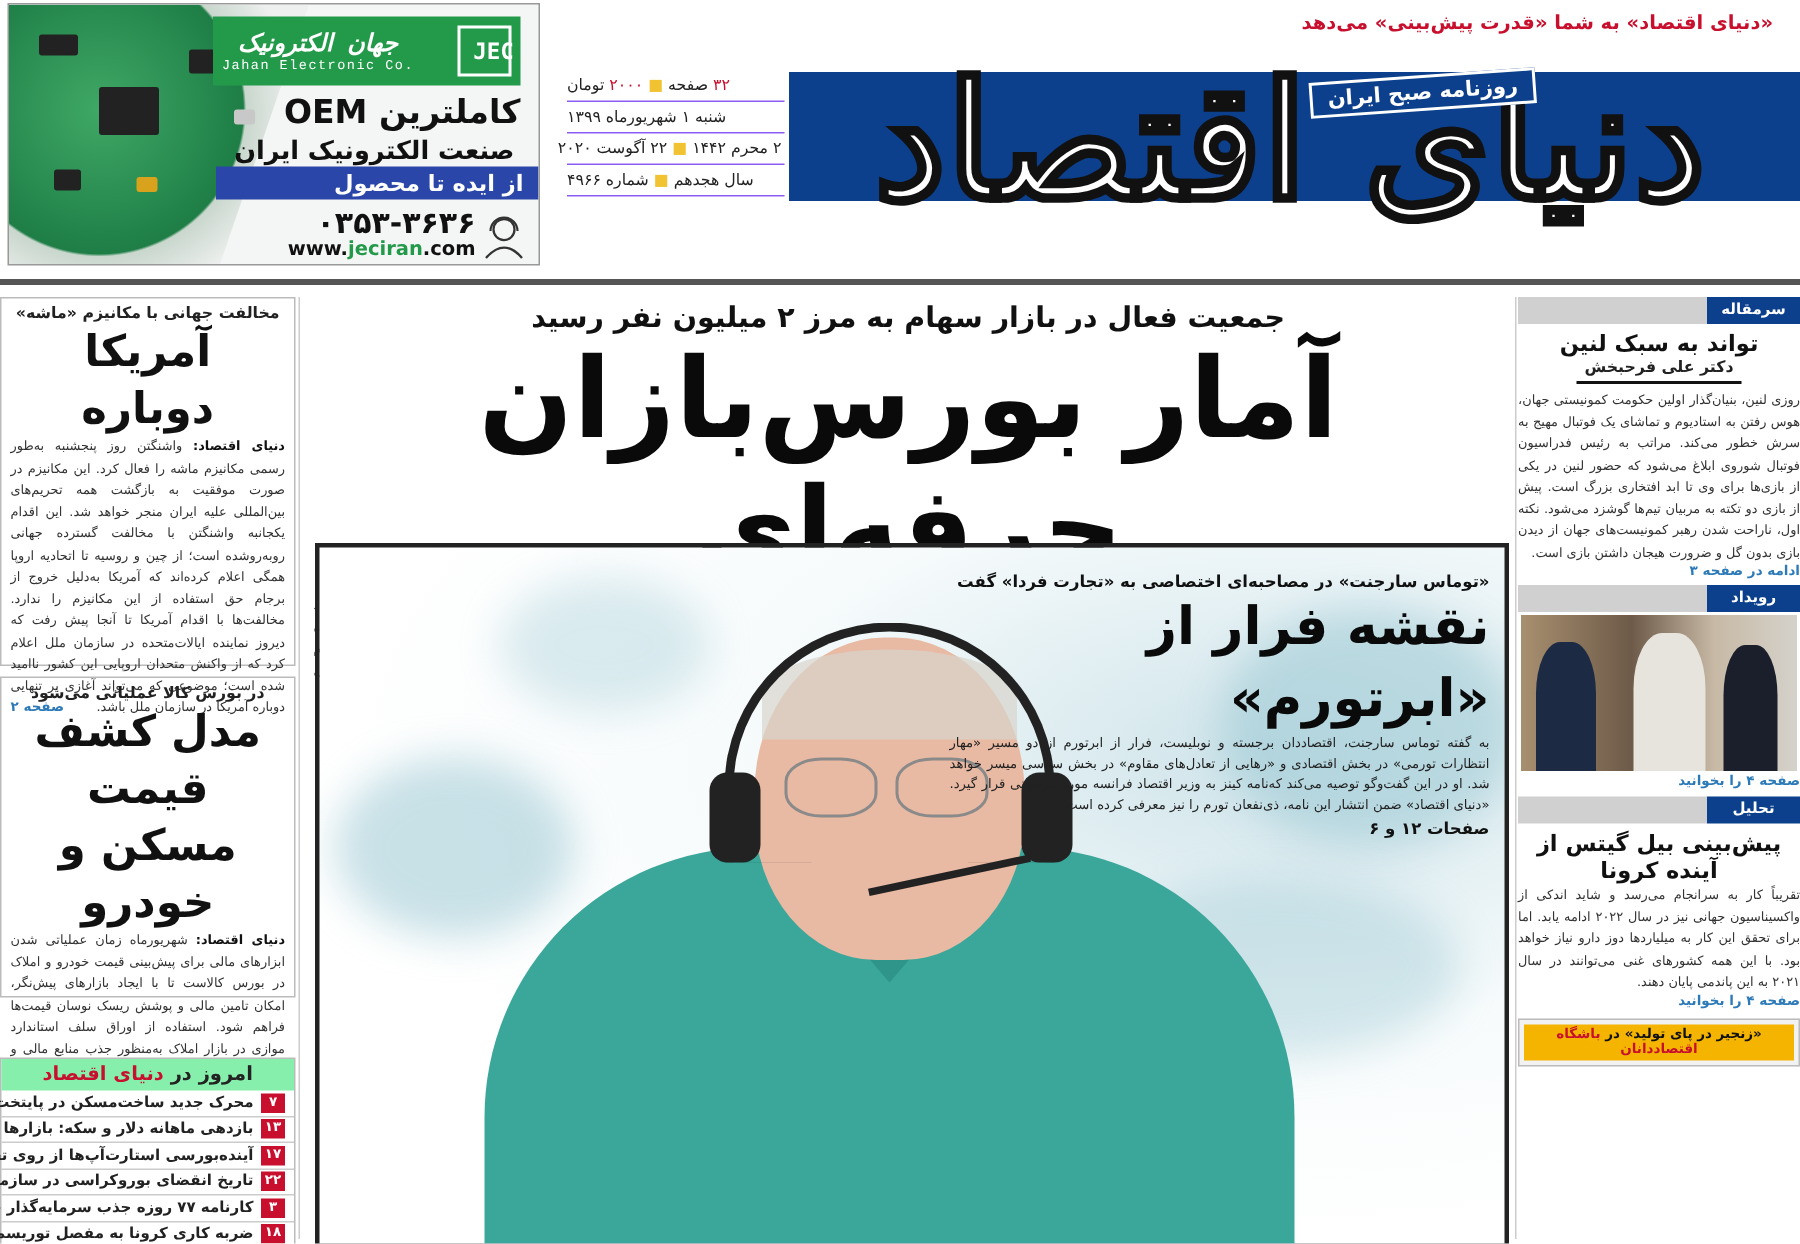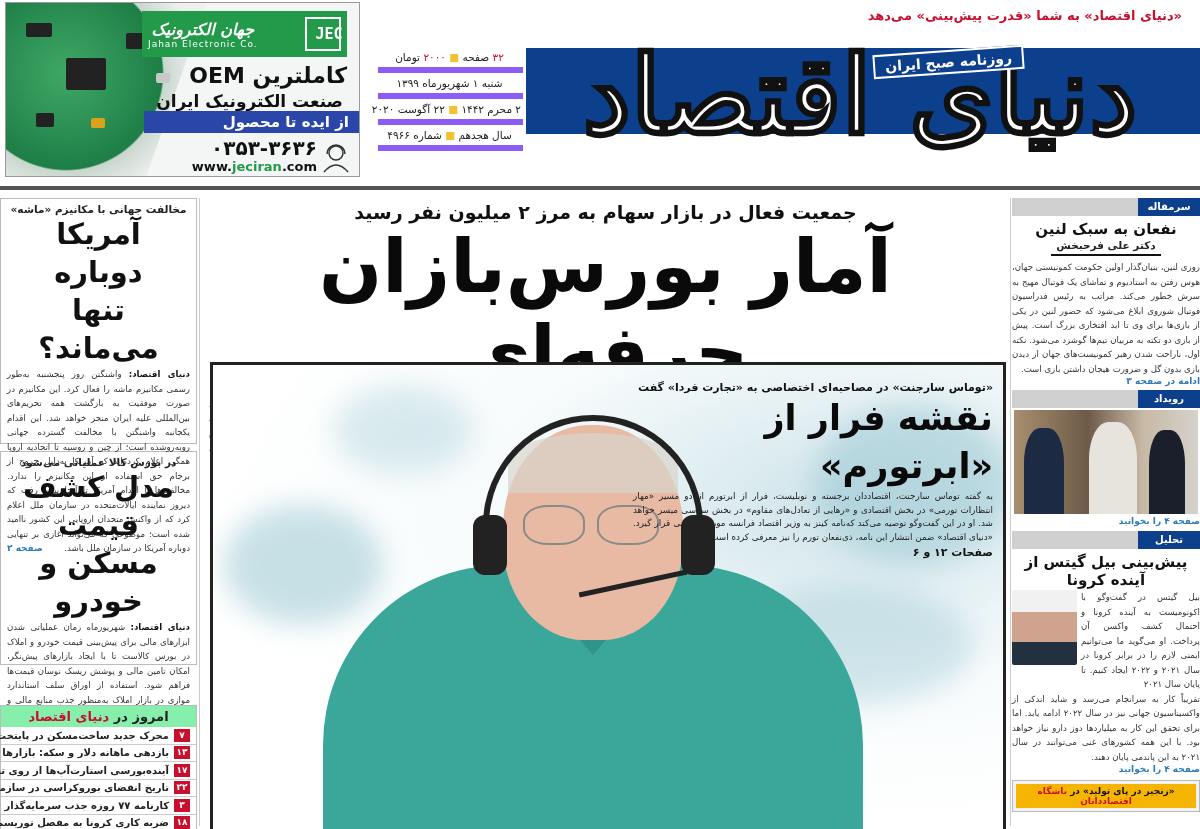--- a/index.html
+++ b/index.html
@@ -17,21 +17,21 @@
     .ad .logo-mark { width: 36px; height: 34px; border: 2px solid #fff; display: flex; align-items: center; justify-content: center; font-weight: bold; font-size: 15px; font-family: "DejaVu Sans Mono", monospace; direction: ltr; padding-left: 12px; }
     .ad .oem { position: absolute; right: 12px; top: 60px; font-size: 22px; font-weight: bold; color: #111; }
     .ad .sub { position: absolute; right: 16px; top: 88px; font-size: 17px; font-weight: bold; color: #111; }
     .ad .strip { position: absolute; right: 0; top: 108px; width: 215px; height: 22px; background: #2a46a8; color: #fff; font-size: 15px; font-weight: bold; padding-right: 10px; line-height: 22px; }
     .ad .phone { position: absolute; right: 42px; top: 133px; font-size: 20px; font-weight: bold; color: #111; direction: ltr; }
     .ad .url { position: absolute; right: 42px; top: 156px; font-size: 13px; font-weight: bold; color: #111; direction: ltr; }
     .ad .url span { color: #239a4a; }
     .ad .headset { position: absolute; right: 8px; top: 138px; width: 30px; height: 32px; }
 
     .issue-box { position: absolute; left: 378px; top: 47px; width: 145px; }
-    .issue-line { font-size: 10.5px; border-bottom: 6px solid #8b5cf6; padding: 4px 2px 4px 0; text-align: center; white-space: nowrap; color: #222; }
+    .issue-line { font-size: 10.5px; border-bottom: 1px solid #8b5cf6; padding: 4px 2px 4px 0; text-align: left; white-space: nowrap; color: #222; }
     .issue-line .red { color: #c8102e; }
     .issue-line .sq { color: #f1c232; }
 
     .brand-band { position: absolute; left: 526px; top: 48px; width: 674px; height: 86px; background: #0c3f8c; }
     .brand-name { position: absolute; left: 560px; top: 10px; width: 600px; height: 170px; font-family: "DejaVu Serif", serif; font-size: 108px; font-weight: bold; color: #fff; -webkit-text-stroke: 3px #111; line-height: 170px; text-align: center; letter-spacing: -4px; }
     .brand-tag { position: absolute; left: 873px; top: 50px; background: #0c3f8c; border: 2px solid #fff; color: #fff; font-size: 14px; font-weight: bold; padding: 2px 10px; transform: rotate(-4deg); }
     .slogan { position: absolute; right: 18px; top: 8px; color: #c8102e; font-size: 13px; font-weight: bold; }
 
     .rule-top { position: absolute; left: 0; top: 186px; width: 1200px; height: 4px; background: #555; }
 
@@ -102,21 +102,21 @@
     <div class="pcb">
       <div class="chip" style="left:60px;top:55px;width:40px;height:32px;"></div>
       <div class="chip" style="left:20px;top:20px;width:26px;height:14px;"></div>
       <div class="chip" style="left:120px;top:30px;width:22px;height:16px;"></div>
       <div class="chip" style="left:30px;top:110px;width:18px;height:14px;"></div>
       <div class="chip" style="left:85px;top:115px;width:14px;height:10px;background:#d9a21d;"></div>
       <div class="chip" style="left:150px;top:70px;width:14px;height:10px;background:#c8c8c8;"></div>
     </div>
     <div class="logo-bar">
       <span class="logo-mark">JEC</span>
-      <div style="text-align:center;">
+      <div style="text-align:center;font-family:Liberation Mono, monospace;">
         <div class="fa">جهان الکترونیک</div>
         <div class="en">Jahan Electronic Co.</div>
       </div>
     </div>
     <div class="oem">کاملترین OEM</div>
     <div class="sub">صنعت الکترونیک ایران</div>
     <div class="strip">از ایده تا محصول</div>
     <svg class="headset" viewBox="0 0 30 32">
       <circle cx="15" cy="12" r="7" fill="none" stroke="#333" stroke-width="1.5"></circle>
       <path d="M6 13 a9 9 0 0 1 18 0" fill="none" stroke="#333" stroke-width="1.5"></path>
@@ -147,21 +147,20 @@
 <div class="rule-top"></div>
 
 <div class="vrule" style="left:199px;"></div>
 <div class="vrule" style="left:1010px;"></div>
 
 <div class="col left-col">
   <div class="boxed" style="height:246px;">
     <div class="kicker">مخالفت جهانی با مکانیزم «ماشه»</div>
     <div class="big-h">
       <div>آمریکا دوباره</div>
-      <div>تنها می‌ماند؟</div>
     </div>
     <div class="body-text"><b>دنیای اقتصاد:</b> <span>واشنگتن روز پنجشنبه به‌طور رسمی مکانیزم ماشه را فعال کرد. این مکانیزم در صورت موفقیت به بازگشت همه تحریم‌های بین‌المللی علیه ایران منجر خواهد شد. این اقدام یکجانبه واشنگتن با مخالفت گسترده جهانی روبه‌روشده است؛ از چین و روسیه تا اتحادیه اروپا همگی اعلام کرده‌اند که آمریکا به‌دلیل خروج از برجام حق استفاده از این مکانیزم را ندارد. مخالفت‌ها با اقدام آمریکا تا آنجا پیش رفت که دیروز نماینده ایالات‌متحده در سازمان ملل اعلام کرد که از واکنش متحدان اروپایی این کشور ناامید شده است؛ موضوعی که می‌تواند آغازی بر تنهایی دوباره آمریکا در سازمان ملل باشد.</span></div>
     <div class="page-ref" style="text-align:left;margin-top:-13px;">صفحه ۲</div>
   </div>
 
   <div class="boxed" style="height:214px;margin-top:7px;">
     <div class="kicker">در بورس کالا عملیاتی می‌شود</div>
     <div class="big-h">
       <div>مدل کشف قیمت</div>
       <div>مسکن و خودرو</div>
@@ -236,21 +235,21 @@
     </div>
   </div>
 </div>
 
 <div class="col right-col">
   <div>
     <div class="sec-label">
         <div class="blue">سرمقاله</div>
         <div class="grey"></div>
       </div>
-    <div class="rc-title">نفعان به سبک لنین</div>
+    <div class="rc-title">تواند به سبک لنین</div>
     <div class="rc-author">دکتر علی فرحبخش</div>
     <div class="rc-rule"></div>
     <div class="body-text">روزی لنین، بنیان‌گذار اولین حکومت کمونیستی جهان، هوس رفتن به استادیوم و تماشای یک فوتبال مهیج به سرش خطور می‌کند. مراتب به رئیس فدراسیون فوتبال شوروی ابلاغ می‌شود که حضور لنین در یکی از بازی‌ها برای وی تا ابد افتخاری بزرگ است. پیش از بازی دو تکته به مربیان تیم‌ها گوشزد می‌شود. نکته اول، ناراحت شدن رهبر کمونیست‌های جهان از دیدن بازی بدون گل و ضرورت هیجان داشتن بازی است.</div>
     <div class="page-ref">ادامه در صفحه ۳</div>
   </div>
 
   <div style="margin-top:4px;">
     <div class="sec-label">
         <div class="blue">رویداد</div>
         <div class="grey"></div>
@@ -262,24 +261,20 @@
     </div>
     <div class="page-ref">صفحه ۴ را بخوانید</div>
   </div>
 
   <div style="margin-top:5px;">
     <div class="sec-label">
         <div class="blue">تحلیل</div>
         <div class="grey"></div>
       </div>
     <div class="rc-title">پیش‌بینی بیل گیتس از آینده کرونا</div>
-    <div class="gates-wrap">
-      <div class="body-text" style="flex:1;">بیل گیتس در گفت‌وگو با اکونومیست به آینده کرونا و احتمال کشف واکسن آن پرداخت. او می‌گوید ما می‌توانیم ایمنی لازم را در برابر کرونا در سال ۲۰۲۱ و ۲۰۲۲ ایجاد کنیم. تا پایان سال ۲۰۲۱</div>
-      <div class="gates-photo"></div>
-    </div>
     <div class="body-text">تقریباً کار به سرانجام می‌رسد و شاید اندکی از واکسیناسیون جهانی نیز در سال ۲۰۲۲ ادامه یابد. اما برای تحقق این کار به میلیاردها دوز دارو نیاز خواهد بود. با این همه کشورهای غنی می‌توانند در سال ۲۰۲۱ به این پاندمی پایان دهند.</div>
     <div class="page-ref">صفحه ۴ را بخوانید</div>
   </div>
 
   <div class="bottom-box" style="margin-top:6px;">
     <div class="bb-head"><span>«زنجیر در پای تولید» در</span> <span class="red">باشگاه اقتصاددانان</span></div>
 
   </div>
 </div>
 

